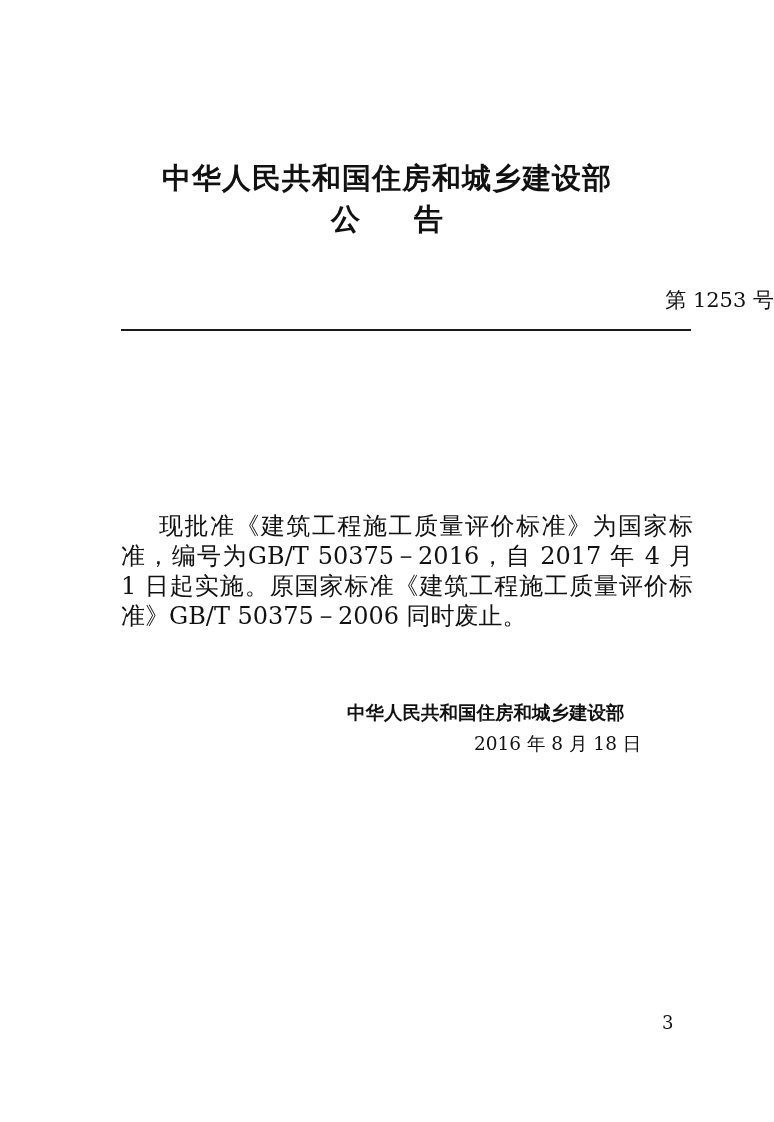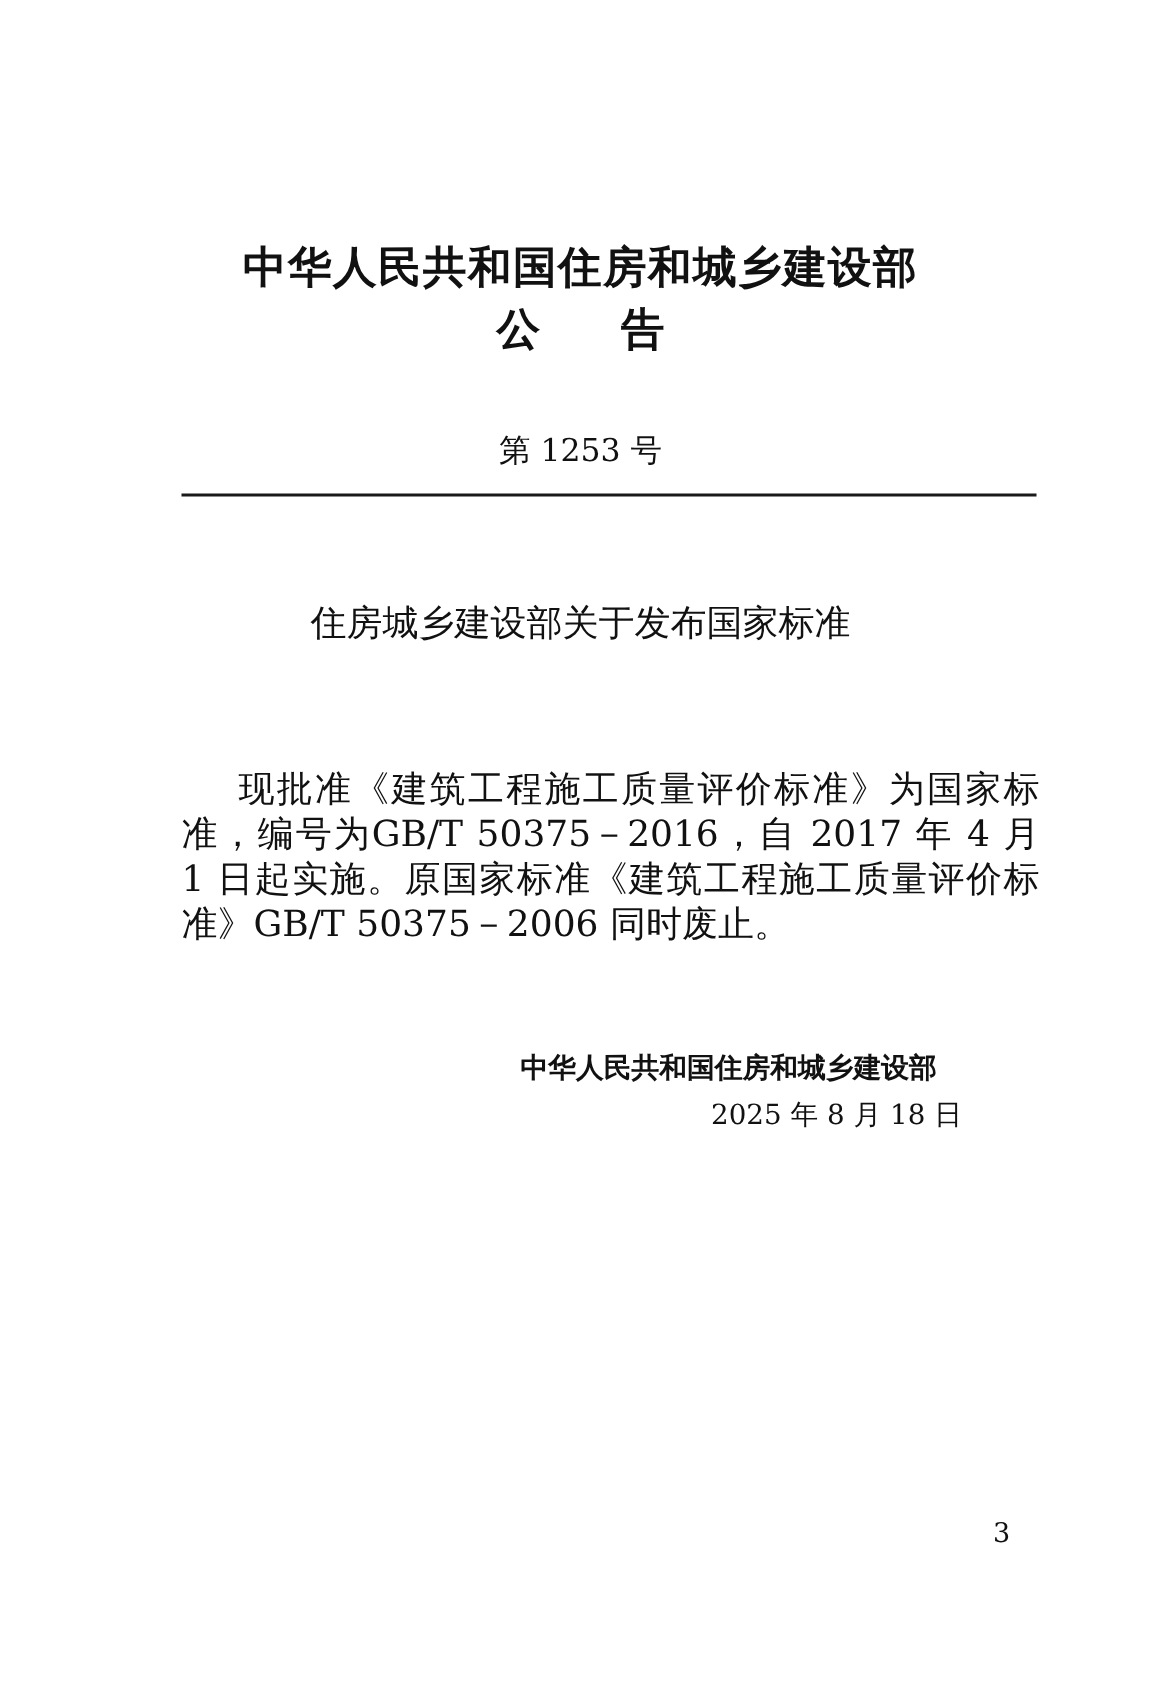--- a/index.html
+++ b/index.html
@@ -30,21 +30,21 @@
       text-align: center;
       font-family: "DejaVu Sans", "Liberation Sans", sans-serif;
       font-weight: bold;
       font-size: 29px;
       line-height: 40px;
     }
     .notice-word span { display: inline-block; }
     .notice-word .gap { width: 54px; }
     .notice-no {
       left: 0; width: 774px; top: 285px;
-      text-align: center;
+      text-align: right;
       font-size: 21px;
       line-height: 30px;
     }
     .rule {
       left: 121px; width: 570px; top: 329px;
       height: 2px;
       background: #1a1a1a;
     }
     .doc-title {
       left: 0; width: 774px; top: 395px;
@@ -85,23 +85,22 @@
 
 <div class="abs notice-word">
   <span>公</span><span class="gap"></span><span>告</span>
 </div>
 
 <div class="abs notice-no">第 1253 号</div>
 
 <div class="abs rule"></div>
 
 <div class="abs doc-title">
-  <div>住房城乡建设部关于发布国家标准</div>
 </div>
 
 <div class="abs body-text">
   <p class="indent">现批准《建筑工程施工质量评价标准》为国家标准，编号为GB/T 50375－2016，自 2017 年 4 月 1 日起实施。原国家标准《建筑工程施工质量评价标准》GB/T 50375－2006 同时废止。</p>
 </div>
 
 <div class="abs signature">中华人民共和国住房和城乡建设部</div>
-<div class="abs date">2025 年 8 月 18 日</div>
+<div class="abs date">2016 年 8 月 18 日</div>
 
 <div class="abs page-number">3</div>
 
 </body></html>

